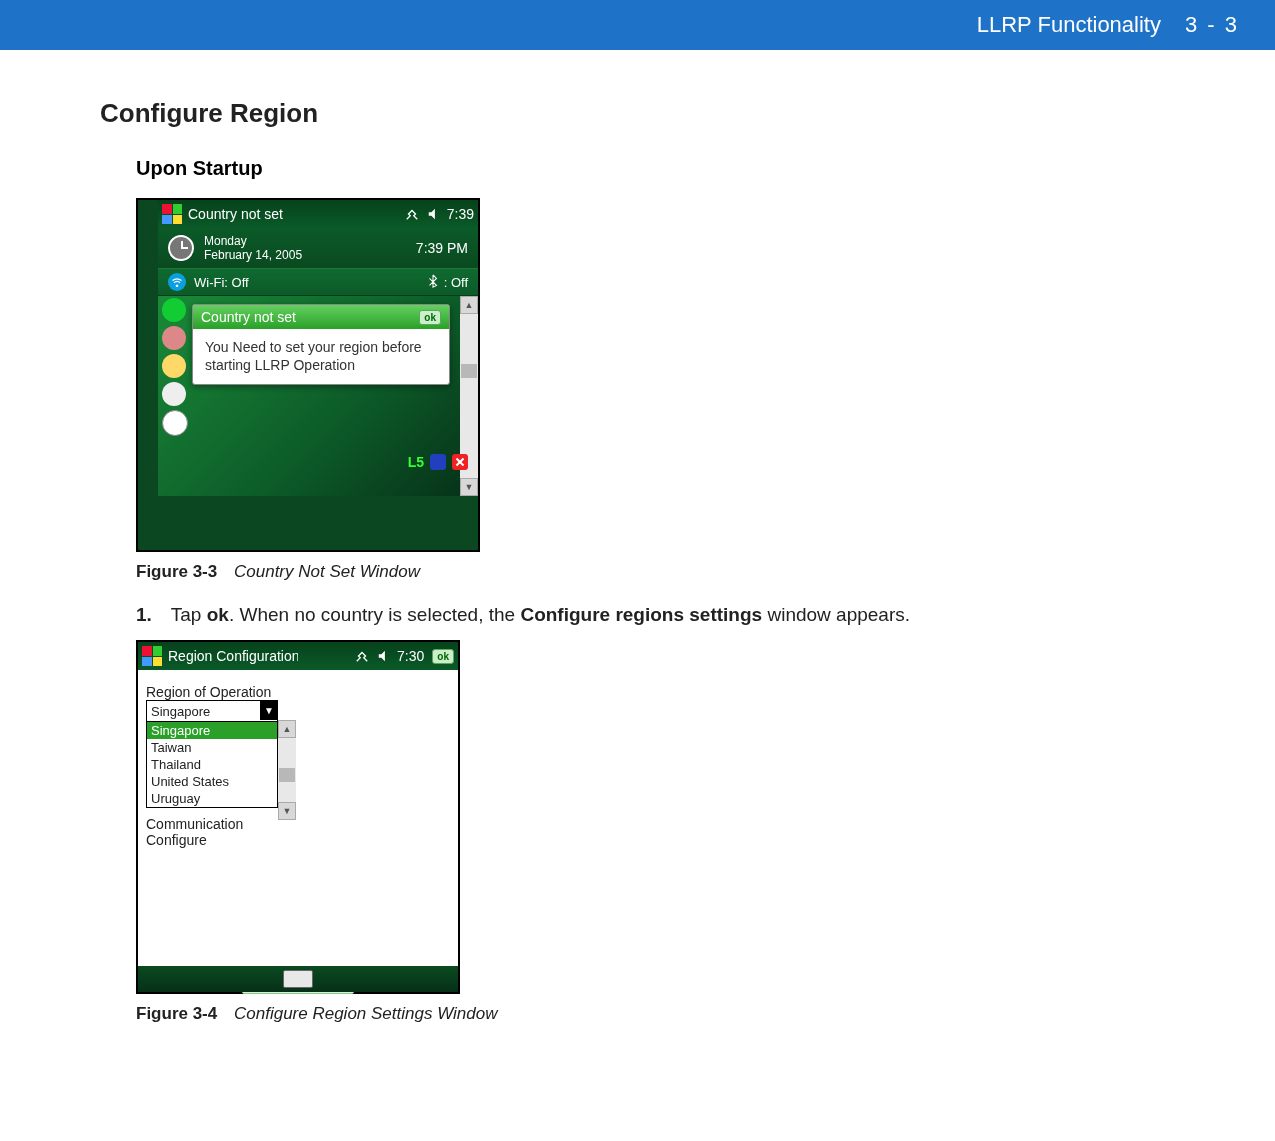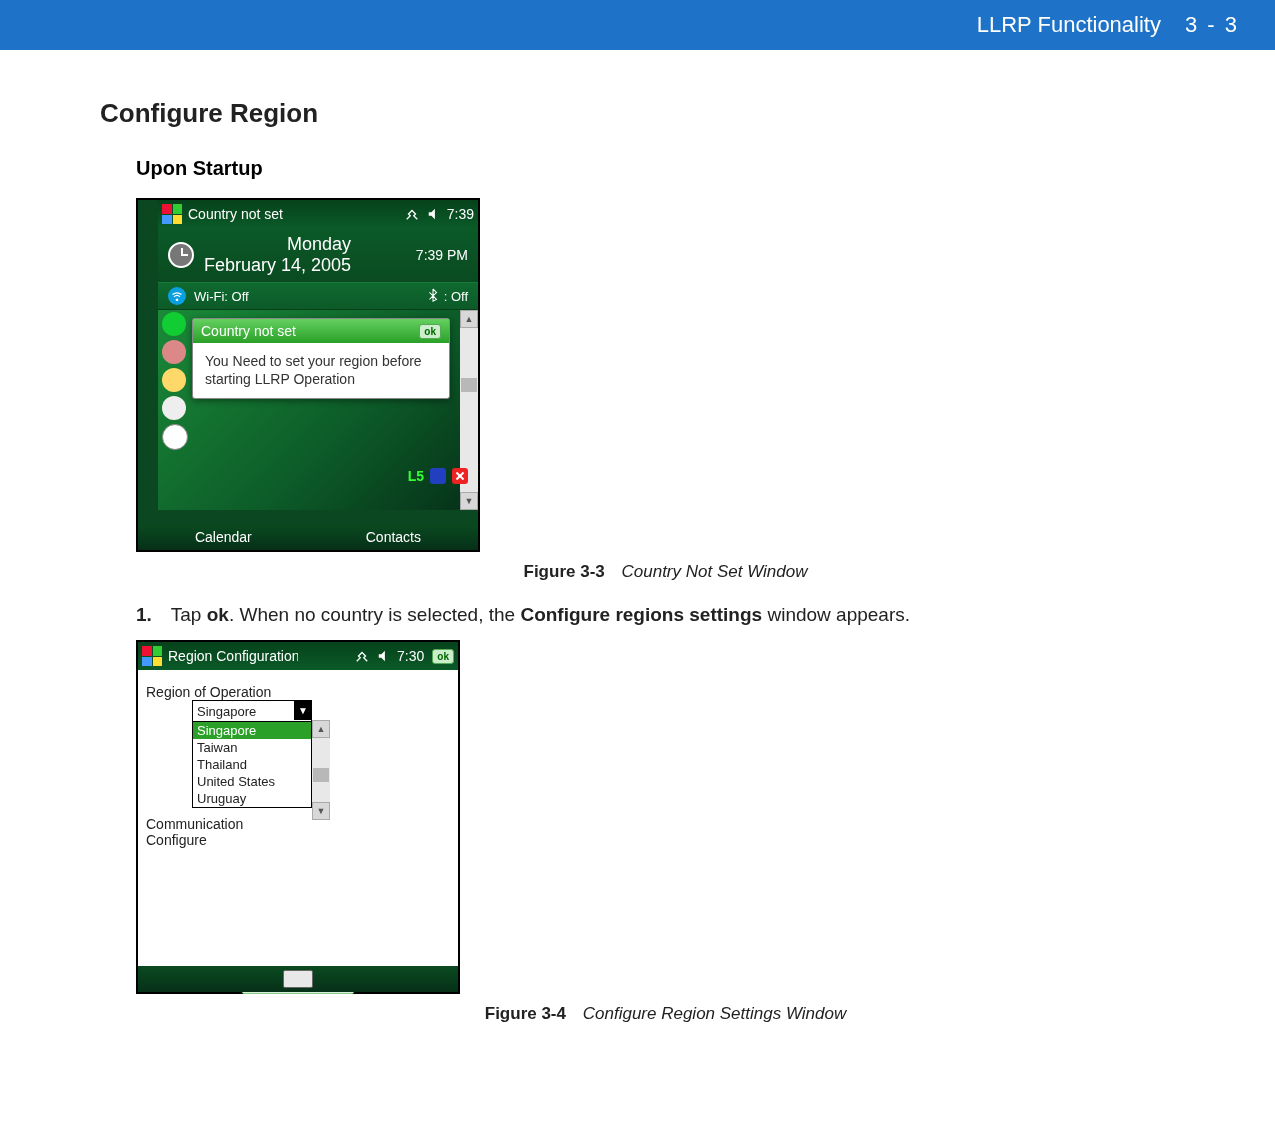--- a/index.html
+++ b/index.html
@@ -41,21 +41,20 @@
   }
   .body-text {
     font-size: 19px;
     padding-left: 36px;
     margin: 0 0 14px 0;
   }
   .figure-caption {
     padding-left: 36px;
     font-size: 17px;
     margin: 10px 0 22px 0;
-    text-align: center;
   }
   .figure-caption .fignum { font-weight: 700; }
   .figure-caption .figtitle { font-style: italic; margin-left: 12px; }
   .step-line {
     padding-left: 36px;
     font-size: 19px;
     margin: 0 0 14px 0;
   }
   .step-line .stepnum { font-weight: 700; margin-right: 14px; }
   .bold-inline { font-weight: 700; }
@@ -99,21 +98,21 @@
     padding: 6px 10px;
     display:flex;
     align-items:center;
   }
   .wm-datebar .clock-icon {
     width:22px;height:22px;border:2px solid #fff;border-radius:50%;
     margin-right:10px;position:relative;background:#777;
   }
   .wm-datebar .clock-icon::before{content:"";position:absolute;left:48%;top:20%;width:2px;height:8px;background:#fff;}
   .wm-datebar .clock-icon::after{content:"";position:absolute;left:48%;top:45%;width:7px;height:2px;background:#fff;}
-  .wm-datebar .day{font-size:18px;text-align:right;}
+  .wm-datebar .day{font-size:12px;}
   .wm-datebar .time{margin-left:auto;font-size:14px;}
   .wm-wifibar{
     background: linear-gradient(#0f6a30, #0c5a28);
     color:#fff;
     font-size:13px;
     padding:4px 10px;
     display:flex;align-items:center;
     border-top:1px solid #1a7a38;border-bottom:1px solid #064018;
   }
   .circle-icon{width:18px;height:18px;border-radius:50%;display:flex;align-items:center;justify-content:center;margin-right:8px;}
@@ -162,21 +161,21 @@
     color:#fff;display:flex;align-items:center;justify-content:space-around;
     font-size:14px;
   }
   
   
   .shot2{height:350px;background:#fff;}
   .shot2 .wm-topbar{background:linear-gradient(#06421b,#0a5a28);text-align:right;}
   .form-area{padding:14px 8px 8px 8px;font-size:14px;color:#222;}
   .form-row{display:flex;align-items:flex-start;margin-bottom:8px;flex-direction:column;}
   .form-label{width:160px;}
-  .combo{width:120px;position:relative;margin-left:46px;}
+  .combo{width:132px;position:relative;}
   .combo-field{border:1px solid #000;height:20px;display:flex;align-items:center;padding:0 4px;font-size:13px;}
   .combo-btn{position:absolute;right:0;top:0;width:18px;height:20px;background:#000;color:#fff;display:flex;align-items:center;justify-content:center;font-size:10px;}
   .combo-list{border:1px solid #000;border-top:none;}
   .combo-list .opt{padding:1px 4px;font-size:13px;}
   .combo-list .opt.sel{background:#2aa028;color:#fff;}
   .combo-list-scroll{position:absolute;right:-18px;top:20px;width:18px;height:100px;background:#e8e8e8;display:flex;flex-direction:column;}
   .apply-btn{
     display:block;margin:120px auto 0 auto;width:110px;height:24px;
     border:1px solid #8c8;background:#d8f0d8;color:#7a7;
     font-size:13px;text-align:center;line-height:22px;border-radius:2px;
@@ -262,24 +261,20 @@
           <span>Country not set</span>
           <span class="ok-pill">ok</span>
         </div>
         <div class="popup-body">You Need to set your region before starting LLRP Operation</div>
       </div>
       <div class="statusbar-icons">
         <span class="stat-lg">L5</span>
         <span class="stat-bt"></span>
         <span class="stat-x"></span>
       </div>
-    </div>
-    <div class="wm-bottombar">
-      <span>Calendar</span>
-      <span>Contacts</span>
     </div>
   </div>
 
   <p class="figure-caption">
     <span class="fignum">Figure 3-3</span>
     <span class="figtitle">Country Not Set Window</span>
   </p>
 
   <p class="step-line">
     <span class="stepnum">1.</span>

